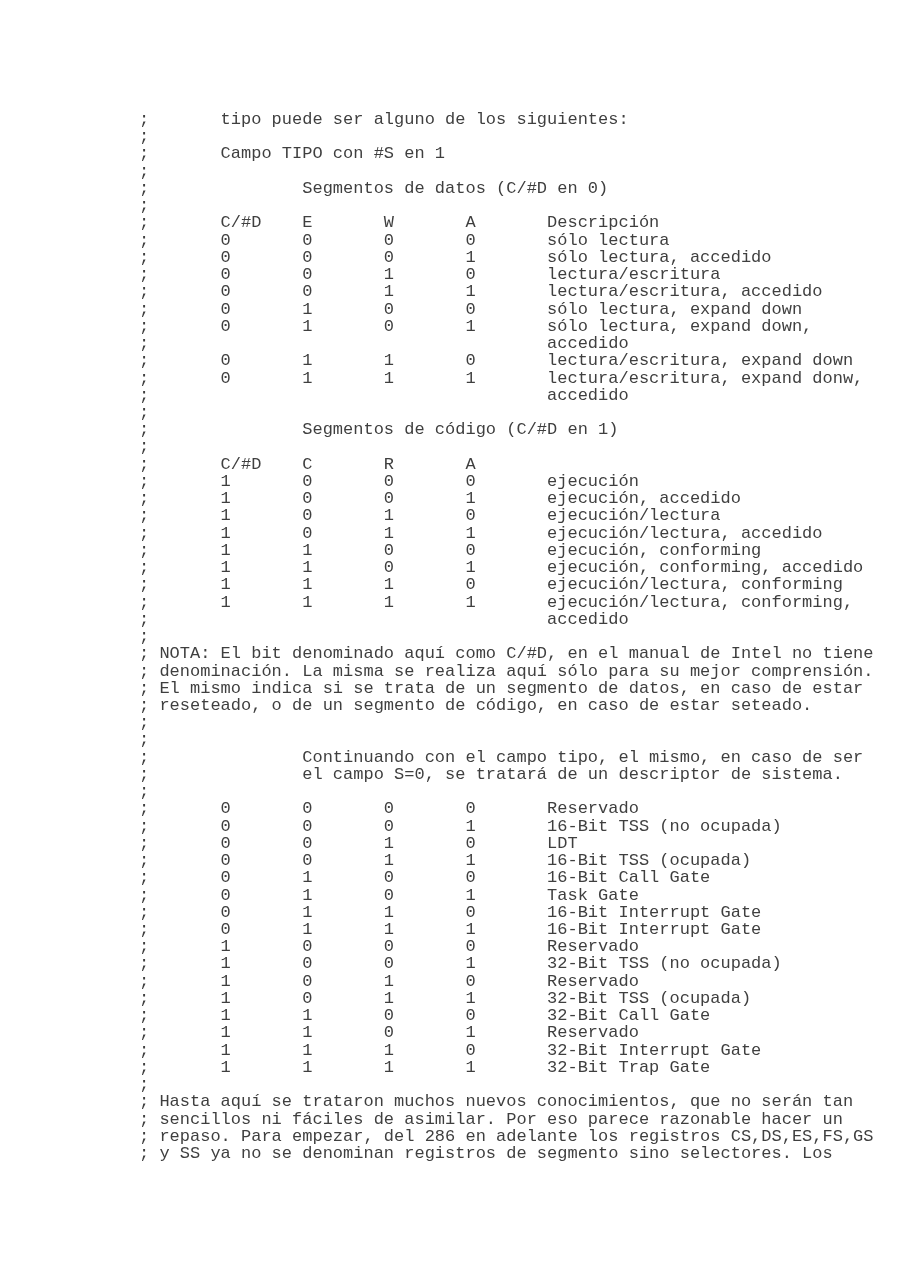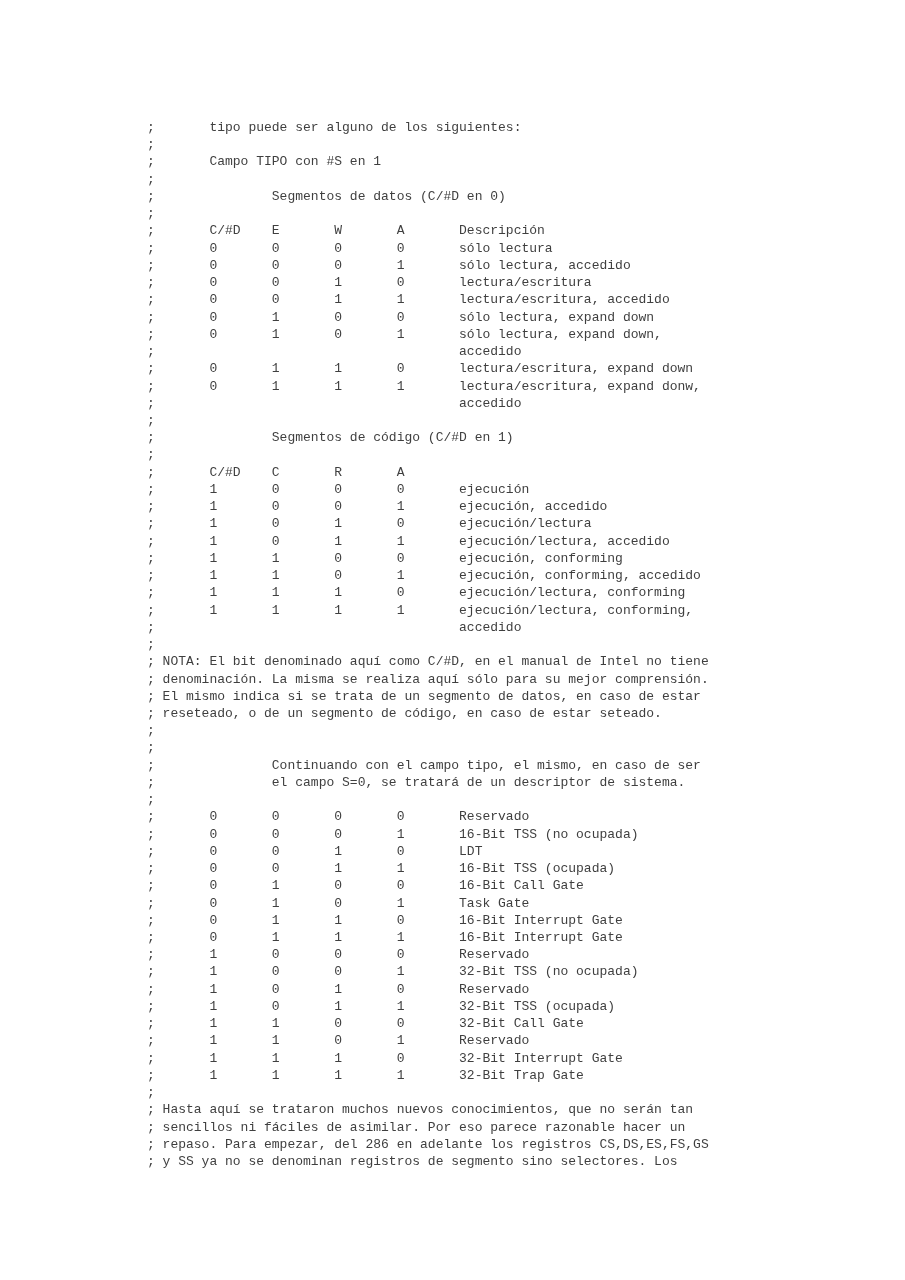--- a/index.html
+++ b/index.html
@@ -11,23 +11,23 @@
     position: relative;
     width: 905px;
     height: 1280px;
     background: #ffffff;
     overflow: hidden;
   }
   .code {
     position: absolute;
     left: 139px;
     top: 111px;
-    margin: 8px;
+    margin: 0;
     font-family: "Liberation Mono", "DejaVu Sans Mono", monospace;
-    font-size: 13px;
+    font-size: 17px;
     line-height: 17.23px;
     letter-spacing: 0;
     color: #3f3f3f;
     white-space: pre;
     font-variant-ligatures: none;
   }
 </style>
 </head>
 <body style="background: rgb(255, 255, 255);">
 

